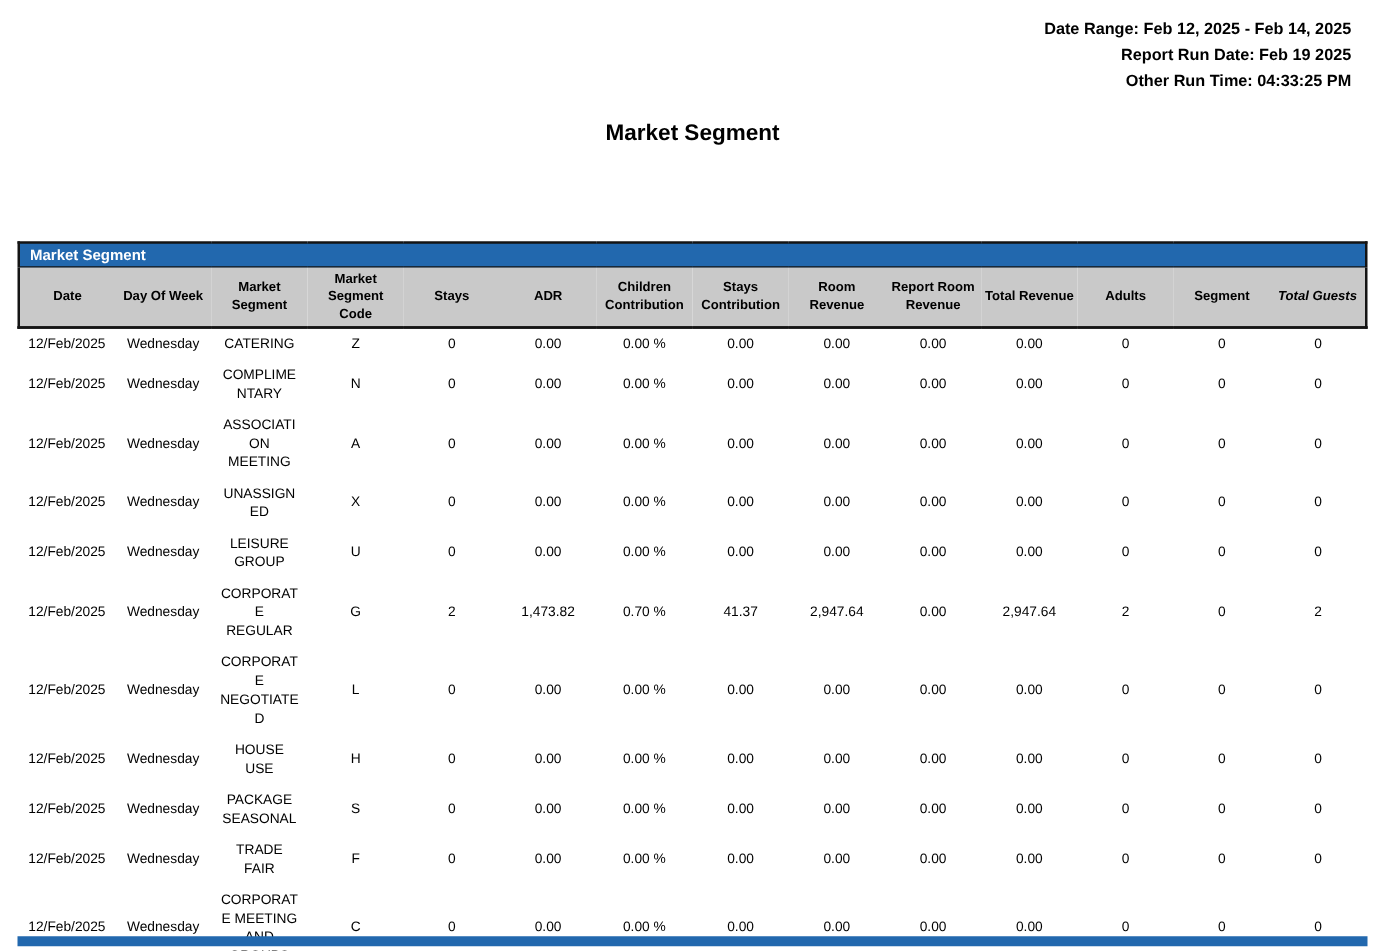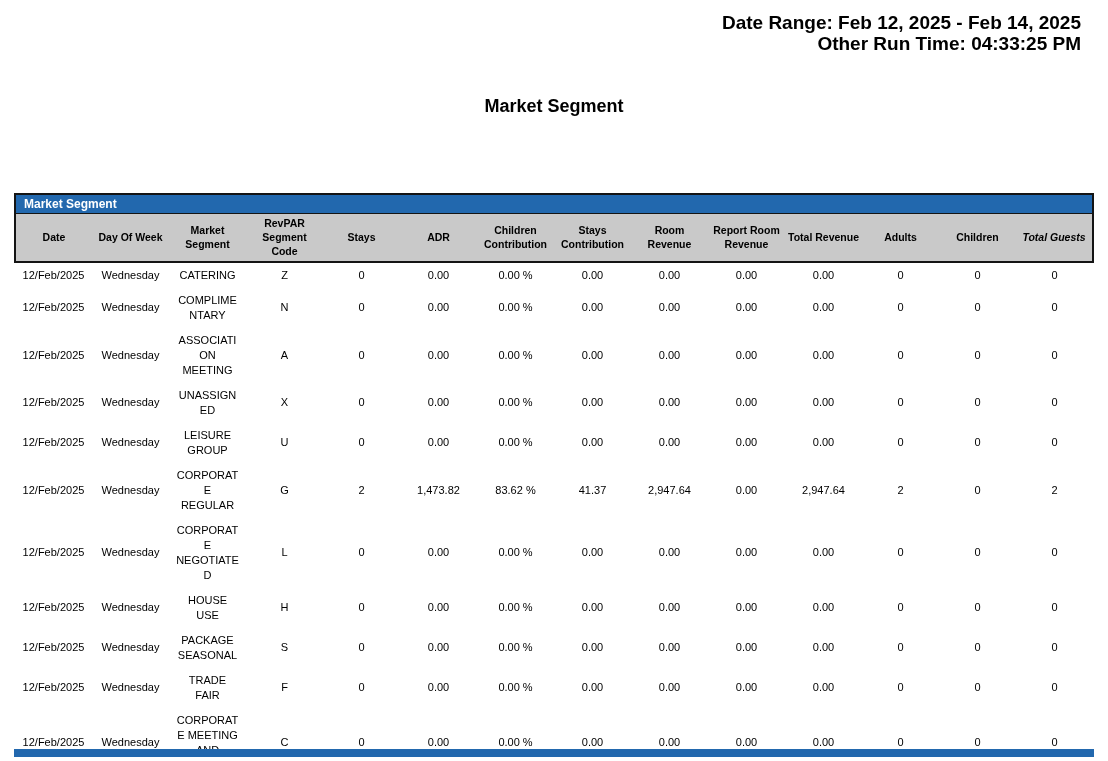--- a/index.html
+++ b/index.html
@@ -20,21 +20,21 @@
     background:#fff;
     overflow:hidden;
   }
   
   .report-meta{
     position:absolute;
     top:12px;
     right:27px;
     text-align:right;
     font-weight:bold;
-    font-size:19px;
+    font-size:13px;
     line-height:21px;
     white-space:nowrap;
   }
   
   .page-title{
     padding-top:96px;
     text-align:center;
     font-size:18px;
     font-weight:bold;
   }
@@ -95,45 +95,46 @@
     background:var(--blue);
   }
 </style>
 </head>
 <body>
 
 <div class="page">
 
   <div class="report-meta">
     <div>Date Range: Feb 12, 2025 - Feb 14, 2025</div>
+    <div>Report Run Date: Feb 19 2025</div>
     <div>Other Run Time: 04:33:25 PM</div>
   </div>
 
   <div class="page-title">Market Segment</div>
 
   <div class="table-wrap">
     <table>
       <thead>
         <tr class="section-row">
           <th colspan="14">Market Segment</th>
         </tr>
         <tr class="cols-row">
             <th>Date</th>
             <th>Day Of Week</th>
             <th>Market Segment</th>
-            <th>RevPAR Segment Code</th>
+            <th>Market Segment Code</th>
             <th>Stays</th>
             <th>ADR</th>
             <th>Children Contribution</th>
             <th>Stays Contribution</th>
             <th>Room Revenue</th>
             <th>Report Room Revenue</th>
             <th>Total Revenue</th>
             <th>Adults</th>
-            <th>Children</th>
+            <th>Segment</th>
             <th>Total Guests</th>
           </tr>
       </thead>
       <tbody>
           <tr>
             <td>12/Feb/2025</td>
             <td>Wednesday</td>
             <td>CATERING</td>
             <td>Z</td>
             <td>0</td>
@@ -211,21 +212,21 @@
             <td>0</td>
             <td>0</td>
           </tr>
           <tr>
             <td>12/Feb/2025</td>
             <td>Wednesday</td>
             <td>CORPORATE REGULAR</td>
             <td>G</td>
             <td>2</td>
             <td>1,473.82</td>
-            <td>83.62 %</td>
+            <td>0.70 %</td>
             <td>41.37</td>
             <td>2,947.64</td>
             <td>0.00</td>
             <td>2,947.64</td>
             <td>2</td>
             <td>0</td>
             <td>2</td>
           </tr>
           <tr>
             <td>12/Feb/2025</td>

